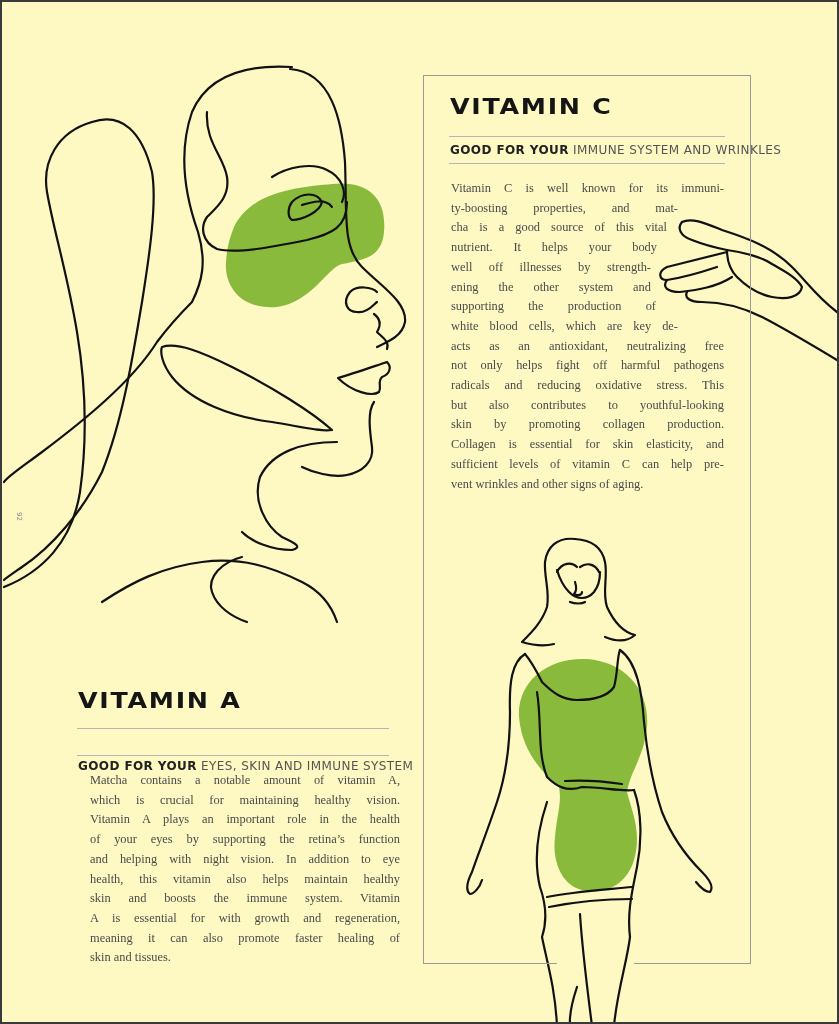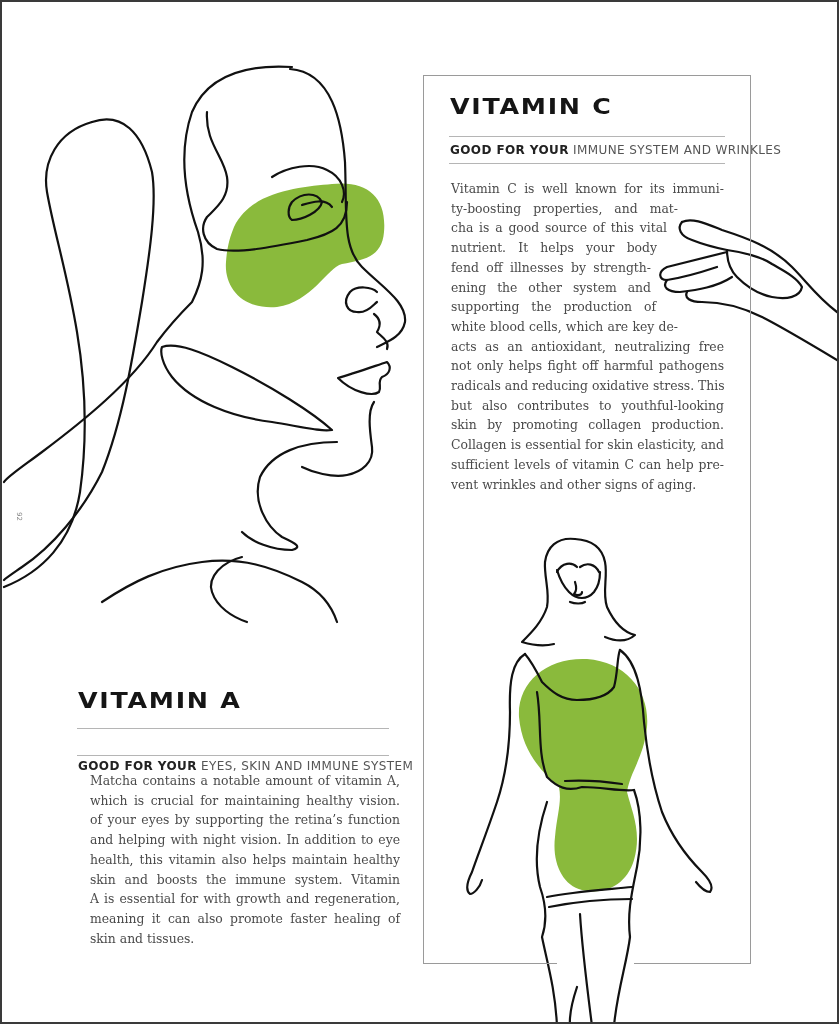--- a/index.html
+++ b/index.html
@@ -1,19 +1,19 @@
 <!DOCTYPE html>
 <html><head>
 <meta charset="utf-8">
 <style>
   * { margin: 0; padding: 0; box-sizing: border-box; }
   html, body { width: 839px; height: 1024px; background: #3a3a3a; overflow: hidden; }
   .page {
     position: absolute; left: 2px; top: 2px; width: 835px; height: 1020px;
-    background: #ffffff; overflow: hidden;
+    background: #fef9c3; overflow: hidden;
   }
   .art { position: absolute; left: 0; top: 0; width: 839px; height: 1024px; }
   .box {
     position: absolute; left: 421px; top: 73px; width: 328px; height: 889px;
     border-left: 1px solid #9a9a9a; border-right: 1px solid #9a9a9a; border-top: 1px solid #9a9a9a;
   }
   .box-bottom-l { position: absolute; left: 421px; top: 961px; width: 134px; height: 1px; background: #9a9a9a; }
   .box-bottom-r { position: absolute; left: 632px; top: 961px; width: 117px; height: 1px; background: #9a9a9a; }
 
   .title {
@@ -24,21 +24,21 @@
   .rule { position: absolute; height: 1px; background: #b5b5b5; }
   .sub {
     position: absolute; font-family: "DejaVu Sans", sans-serif; font-size: 12px;
     letter-spacing: 0.4px; color: #555; white-space: nowrap;
   }
   .sub b { color: #222; font-weight: bold; }
   .body-text {
     position: absolute; font-family: "DejaVu Serif", serif; font-size: 12.4px;
     line-height: 19.7px; color: #4a4a4a; text-align: justify;
   }
-  .body-text .ln { display: block; white-space: nowrap; text-align: justify; text-align-last: justify; }
+  .body-text .ln { display: block; white-space: nowrap; text-align: justify; text-align-last: justify; font-family: Liberation Serif, serif; }
   .body-text .ln.last { text-align-last: left; }
   .pagenum {
     position: absolute; left: 21px; top: 510px; font-family: "DejaVu Sans", sans-serif;
     font-size: 7px; color: #888; transform: rotate(90deg); transform-origin: left top;
   }
 </style>
 </head>
 <body>
 
 <div class="page">
@@ -110,21 +110,21 @@
     <b>GOOD FOR YOUR</b>
     <span>IMMUNE SYSTEM AND WRINKLES</span>
   </div>
   <div class="rule" style="left:447px; top:161px; width:276px;"></div>
 
   <div class="body-text" style="left:449px; top:177px;">
     <span class="ln" style="width:273px">Vitamin C is well known for its immuni-</span>
     <span class="ln" style="width:227px">ty-boosting properties, and mat-</span>
     <span class="ln" style="width:216px">cha is a good source of this vital</span>
     <span class="ln" style="width:206px">nutrient. It helps your body</span>
-    <span class="ln" style="width:200px">fend off illnesses by strength-</span>
+    <span class="ln" style="width:200px">well off illnesses by strength-</span>
     <span class="ln" style="width:200px">ening the other system and</span>
     <span class="ln" style="width:205px">supporting the production of</span>
     <span class="ln" style="width:227px">white blood cells, which are key de-</span>
     <span class="ln" style="width:273px">acts as an antioxidant, neutralizing free</span>
     <span class="ln" style="width:273px">not only helps fight off harmful pathogens</span>
     <span class="ln" style="width:273px">radicals and reducing oxidative stress. This</span>
     <span class="ln" style="width:273px">but also contributes to youthful-looking</span>
     <span class="ln" style="width:273px">skin by promoting collagen production.</span>
     <span class="ln" style="width:273px">Collagen is essential for skin elasticity, and</span>
     <span class="ln" style="width:273px">sufficient levels of vitamin C can help pre-</span>
@@ -135,20 +135,21 @@
   <div class="rule" style="left:75px; top:726px; width:312px;"></div>
   <div class="sub" style="left:76px; top:746px;margin-top:11px;">
     <b>GOOD FOR YOUR</b>
     <span>EYES, SKIN AND IMMUNE SYSTEM</span>
   </div>
   <div class="rule" style="left:75px; top:753px; width:312px;"></div>
 
   <div class="body-text" style="left:88px; top:769px;">
     <span class="ln" style="width:310px">Matcha contains a notable amount of vitamin A,</span>
     <span class="ln" style="width:310px">which is crucial for maintaining healthy vision.</span>
+    <span class="ln" style="width:310px">Vitamin A plays an important role in the health</span>
     <span class="ln" style="width:310px">of your eyes by supporting the retina’s function</span>
     <span class="ln" style="width:310px">and helping with night vision. In addition to eye</span>
     <span class="ln" style="width:310px">health, this vitamin also helps maintain healthy</span>
     <span class="ln" style="width:310px">skin and boosts the immune system. Vitamin</span>
     <span class="ln" style="width:310px">A is essential for with growth and regeneration,</span>
     <span class="ln" style="width:310px">meaning it can also promote faster healing of</span>
     <span class="ln last" style="width:310px">skin and tissues.</span>
   </div>
 
   <div class="pagenum">92</div>

